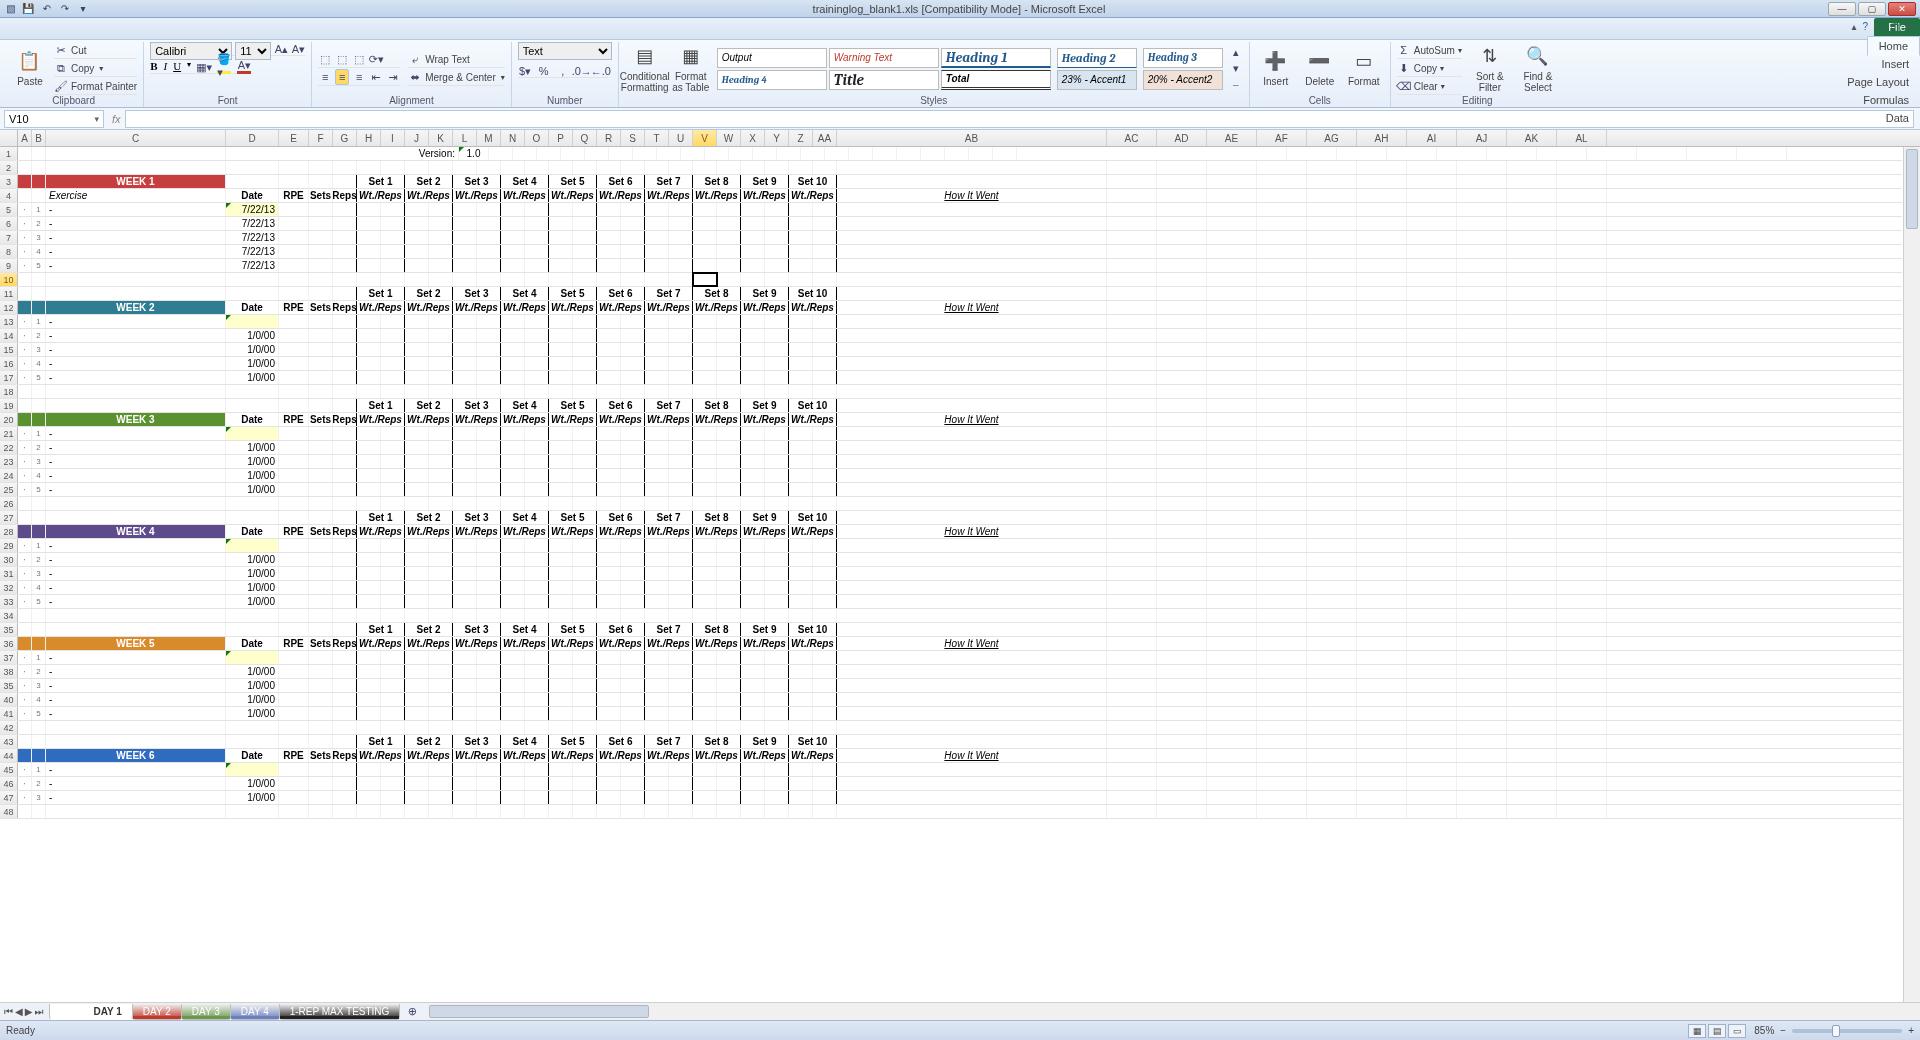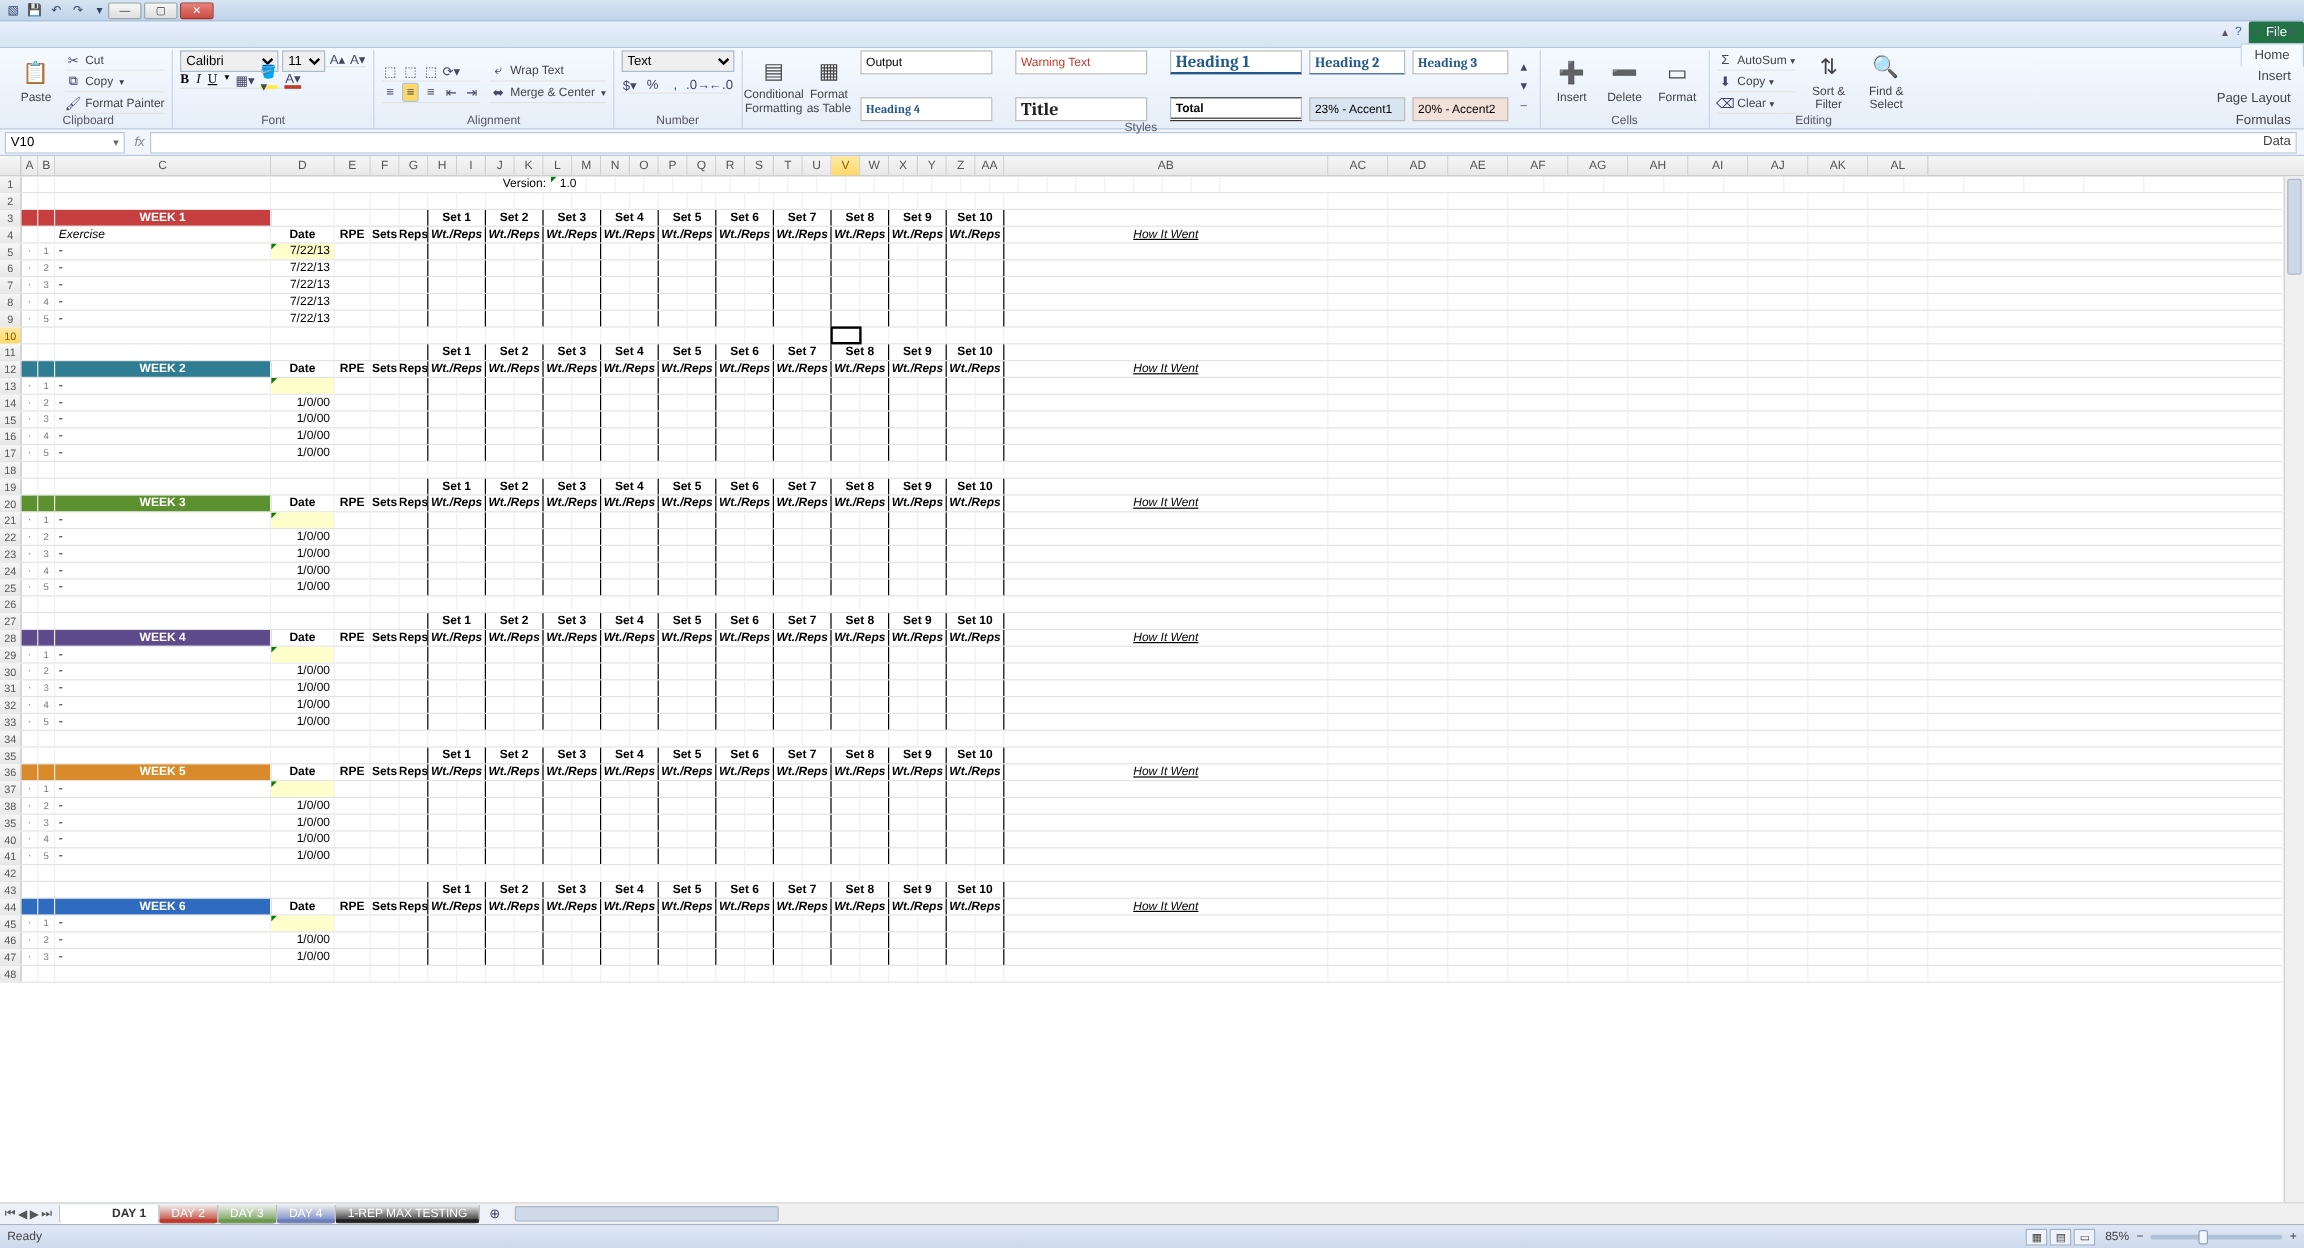--- a/index.html
+++ b/index.html
@@ -35,21 +35,21 @@
 .stackcol .row { display:flex; align-items:center; gap:3px; height:16px;}
 .tiny-ico{width:14px; height:14px; display:inline-flex; align-items:center; justify-content:center; font-size:11px; color:#446;}
 select.font-name{ width:82px; height:18px; font-size:11px; border:1px solid #abc;}
 select.font-size{ width:36px; height:18px; font-size:11px; border:1px solid #abc;}
 .bold{font-weight:bold;font-family:'Times New Roman',serif;}
 .italic{font-style:italic;font-family:'Times New Roman',serif;}
 .under{text-decoration:underline;font-family:'Times New Roman',serif;}
 .pill{border:1px solid #abc5e0; padding:0 3px; border-radius:2px; background:#f2f7fc; height:16px; display:inline-flex; align-items:center;}
 .num-format{ width:94px; height:18px; font-size:11px; border:1px solid #abc;}
 
-.styles-gallery{ display:grid; grid-template-columns:repeat(3,110px); grid-auto-rows:20px; gap:19px; }
+.styles-gallery{ display:grid; grid-template-columns:repeat(3,110px); grid-auto-rows:20px; gap:2px;font-style:italic; }
 .style-cell{ border:1px solid #bbb; font-size:10px; display:flex; align-items:center; padding:0 4px; background:#fff;}
 .style-output{border-color:#bbb;}
 .style-warning{color:#c0392b;}
 .style-h1{ font-family:Cambria,serif; color:#235a8e; font-size:14px; font-weight:bold; border-bottom:2px solid #235a8e;}
 .style-h2{ font-family:Cambria,serif; color:#235a8e; font-size:12px; font-weight:bold; border-bottom:1px solid #235a8e;}
 .style-h3{ font-family:Cambria,serif; color:#235a8e; font-size:11px; font-weight:bold;}
 .style-h4{ font-family:Cambria,serif; color:#235a8e; font-size:10px; font-weight:bold;}
 .style-title{ font-family:Cambria,serif; color:#222; font-size:15px; font-weight:bold;}
 .style-total{ border-top:1px solid #333; border-bottom:3px double #333; font-weight:bold;}
 .style-acc1{ background:#d9e4f1;}
@@ -107,20 +107,21 @@
 <body>
 
 <div class="title-bar">
   <div class="qat">
     <span class="qat-icon">▧</span>
     <span class="qat-icon">💾</span>
     <span class="qat-icon">↶</span>
     <span class="qat-icon">↷</span>
     <span class="qat-icon">▾</span>
   </div>
+  <div class="title-text">traininglog_blank1.xls  [Compatibility Mode] - Microsoft Excel</div>
   <div class="win-buttons">
     <div class="win-btn min">—</div>
     <div class="win-btn max">▢</div>
     <div class="win-btn close">✕</div>
   </div>
 </div>
 
 <div class="ribbon-tabs">
   <div class="file-tab" style="background:#217346">File</div>
   <div class="ribbon-tab active">Home</div>

